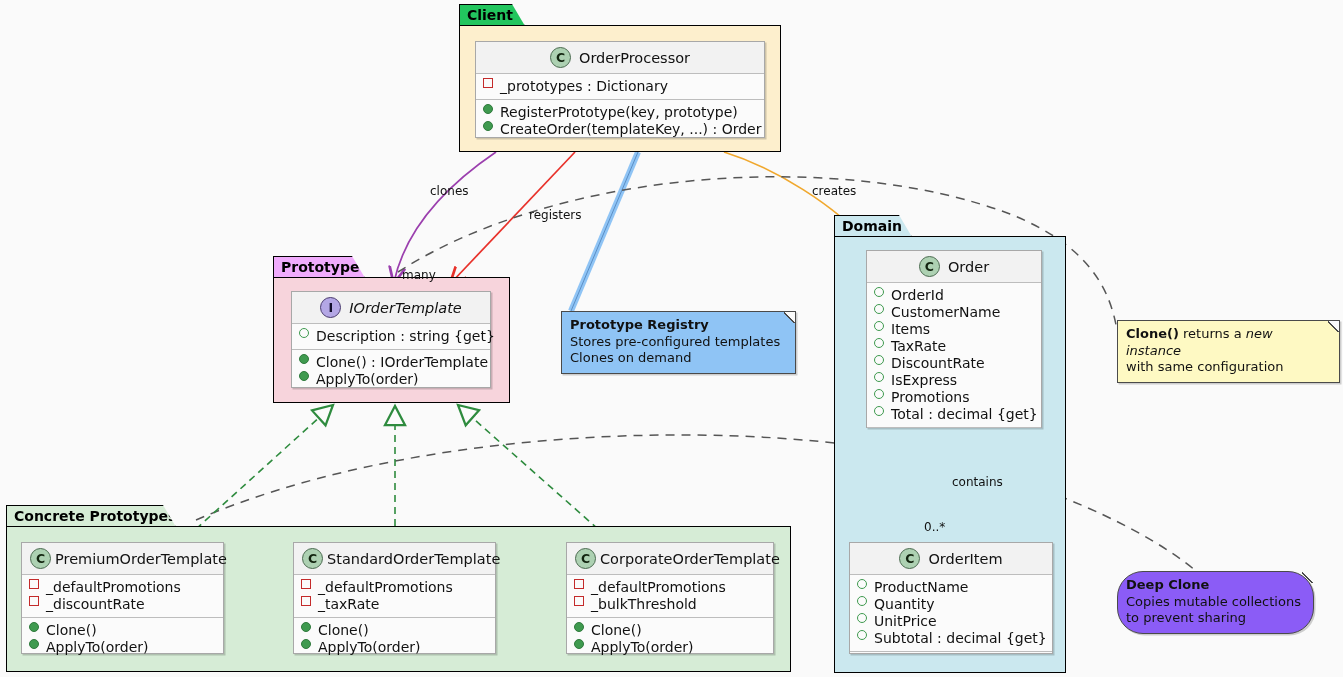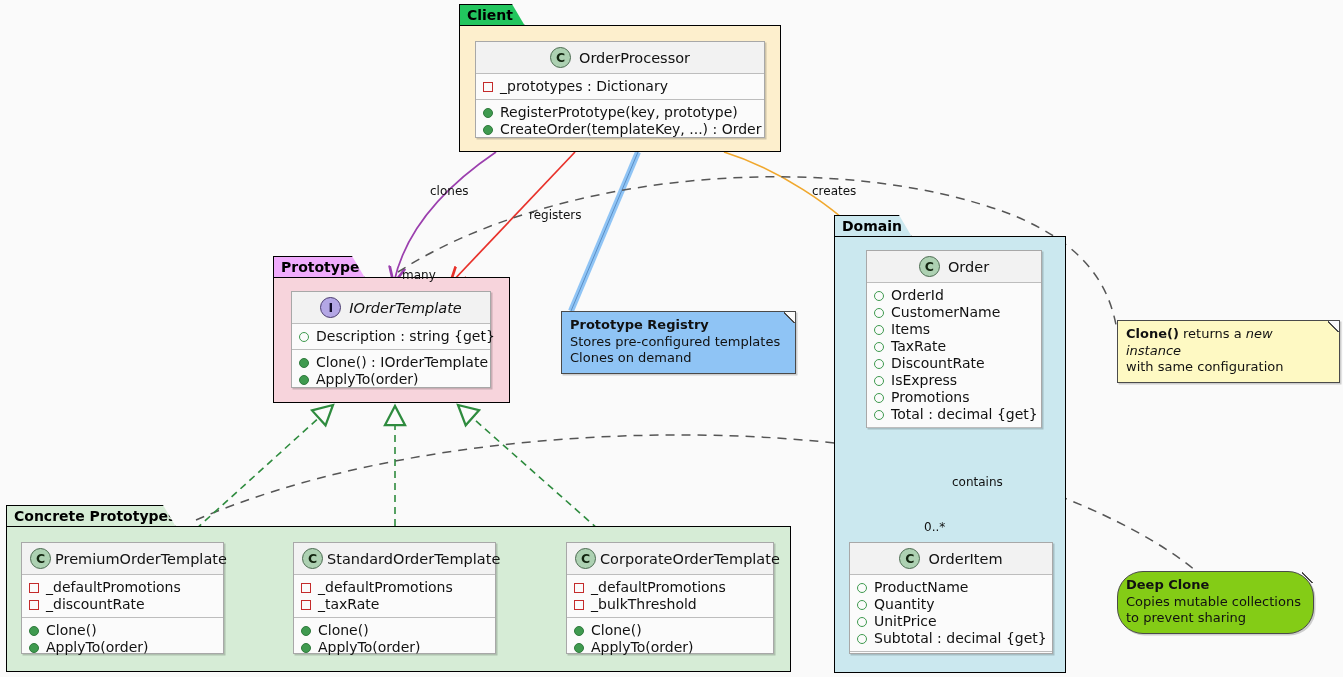--- a/index.html
+++ b/index.html
@@ -34,21 +34,21 @@
     box-shadow:1.5px 1.5px 0 rgba(0,0,0,.18);
   }
   .cls-title{
     display:flex;align-items:center;justify-content:center;gap:8px;
     padding:5px 8px;font-size:14.5px;color:#111;
     border-bottom:1px solid #bdbdbd;background:#f2f2f2;
   }
   .cls-sec{padding:4px 7px;border-bottom:1px solid #bdbdbd;}
   .cls-sec:last-child{border-bottom:none;}
   .cls-sec.empty{padding:3px 7px;}
-  .row{display:flex;align-items:center;gap:7px;font-size:14px;color:#111;line-height:17px;white-space:nowrap;}
+  .row{display:flex;gap:7px;font-size:14px;color:#111;line-height:17px;white-space:nowrap;}
 
   
   .badge{
     width:19px;height:19px;border-radius:50%;
     display:inline-flex;align-items:center;justify-content:center;
     font-size:12.5px;font-weight:bold;flex:0 0 auto;
   }
   .badge.c{background:#add1b2;border:1.3px solid #4b6b50;color:#12240f;}
   .badge.i{background:#b4a7e5;border:1.3px solid #493a6e;color:#120d2b;}
   .italic{font-style:italic;}
@@ -354,21 +354,21 @@
   </div>
 
   <div class="note" style="left:1117px;top:320px;width:223px;background:#fef9c3;">
     <span class="fold"></span>
     <div>
       <span class="nt-title">Clone()</span><span> returns a </span><span class="italic">new instance</span>
     </div>
     <div>with same configuration</div>
   </div>
 
-  <div class="note" style="left:1117px;top:571px;width:197px;background:#84cc16;border-radius:26px;">
+  <div class="note" style="left:1117px;top:571px;width:197px;background:#8b5cf6;border-radius:26px;">
     <span class="fold"></span>
     <div class="nt-title">Deep Clone</div>
     <div>Copies mutable collections</div>
     <div>to prevent sharing</div>
   </div>
 
   <div class="elabel" style="left:430px;top:184px;">clones</div>
   <div class="elabel" style="left:529px;top:176px;margin-top:32px;">registers</div>
   <div class="elabel" style="left:812px;top:184px;">creates</div>
   <div class="elabel" style="left:402px;top:268px;">many</div>

